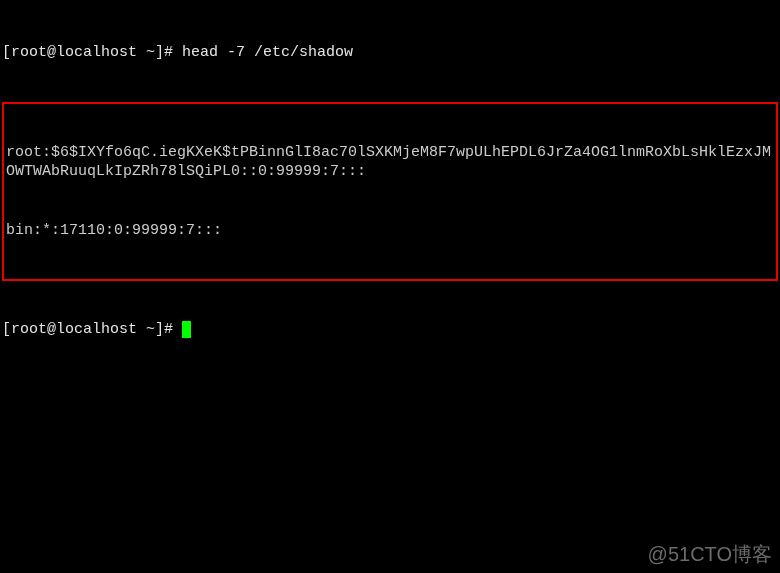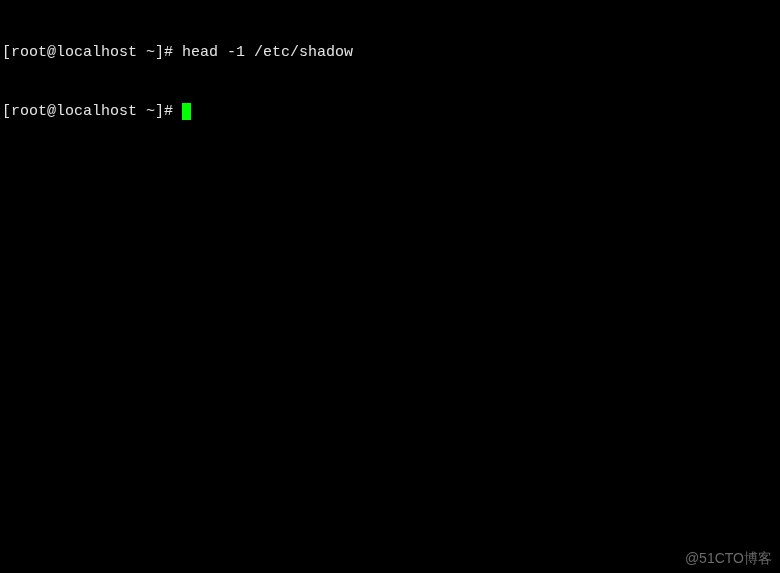--- a/index.html
+++ b/index.html
@@ -40,28 +40,32 @@
       height: 17px;
       background: #00ff00;
       vertical-align: text-bottom;
     }
     .watermark {
       position: absolute;
       right: 8px;
       bottom: 6px;
       color: #777;
       font-family: "Microsoft YaHei", sans-serif;
-      font-size: 14px;
+      font-size: 20px;
       opacity: 0.9;
     }
     .line {
       display: block;
     }
   </style>
 </head>
 <body>
 
 <div class="terminal">
-  <span class="line"><span class="prompt-part">[root@localhost ~]# </span><span class="prompt-part">head -1 /etc/shadow</span></span>
+  <span class="line"><span class="prompt-part">[root@localhost ~]# </span><span class="prompt-part">head -7 /etc/shadow</span></span>
+  <div class="output-box">
+    <span class="line out-line">root:$6$IXYfo6qC.iegKXeK$tPBinnGlI8ac70lSXKMjeM8F7wpULhEPDL6JrZa4OG1lnmRoXbLsHklEzxJMOWTWAbRuuqLkIpZRh78lSQiPL0::0:99999:7:::</span>
+    <span class="line out-line">bin:*:17110:0:99999:7:::</span>
+  </div>
   <span class="line"><span class="prompt-part">[root@localhost ~]# </span><span class="cursor"></span></span>
 </div>
 
 <div class="watermark">@51CTO博客</div>
 
 </body></html>

